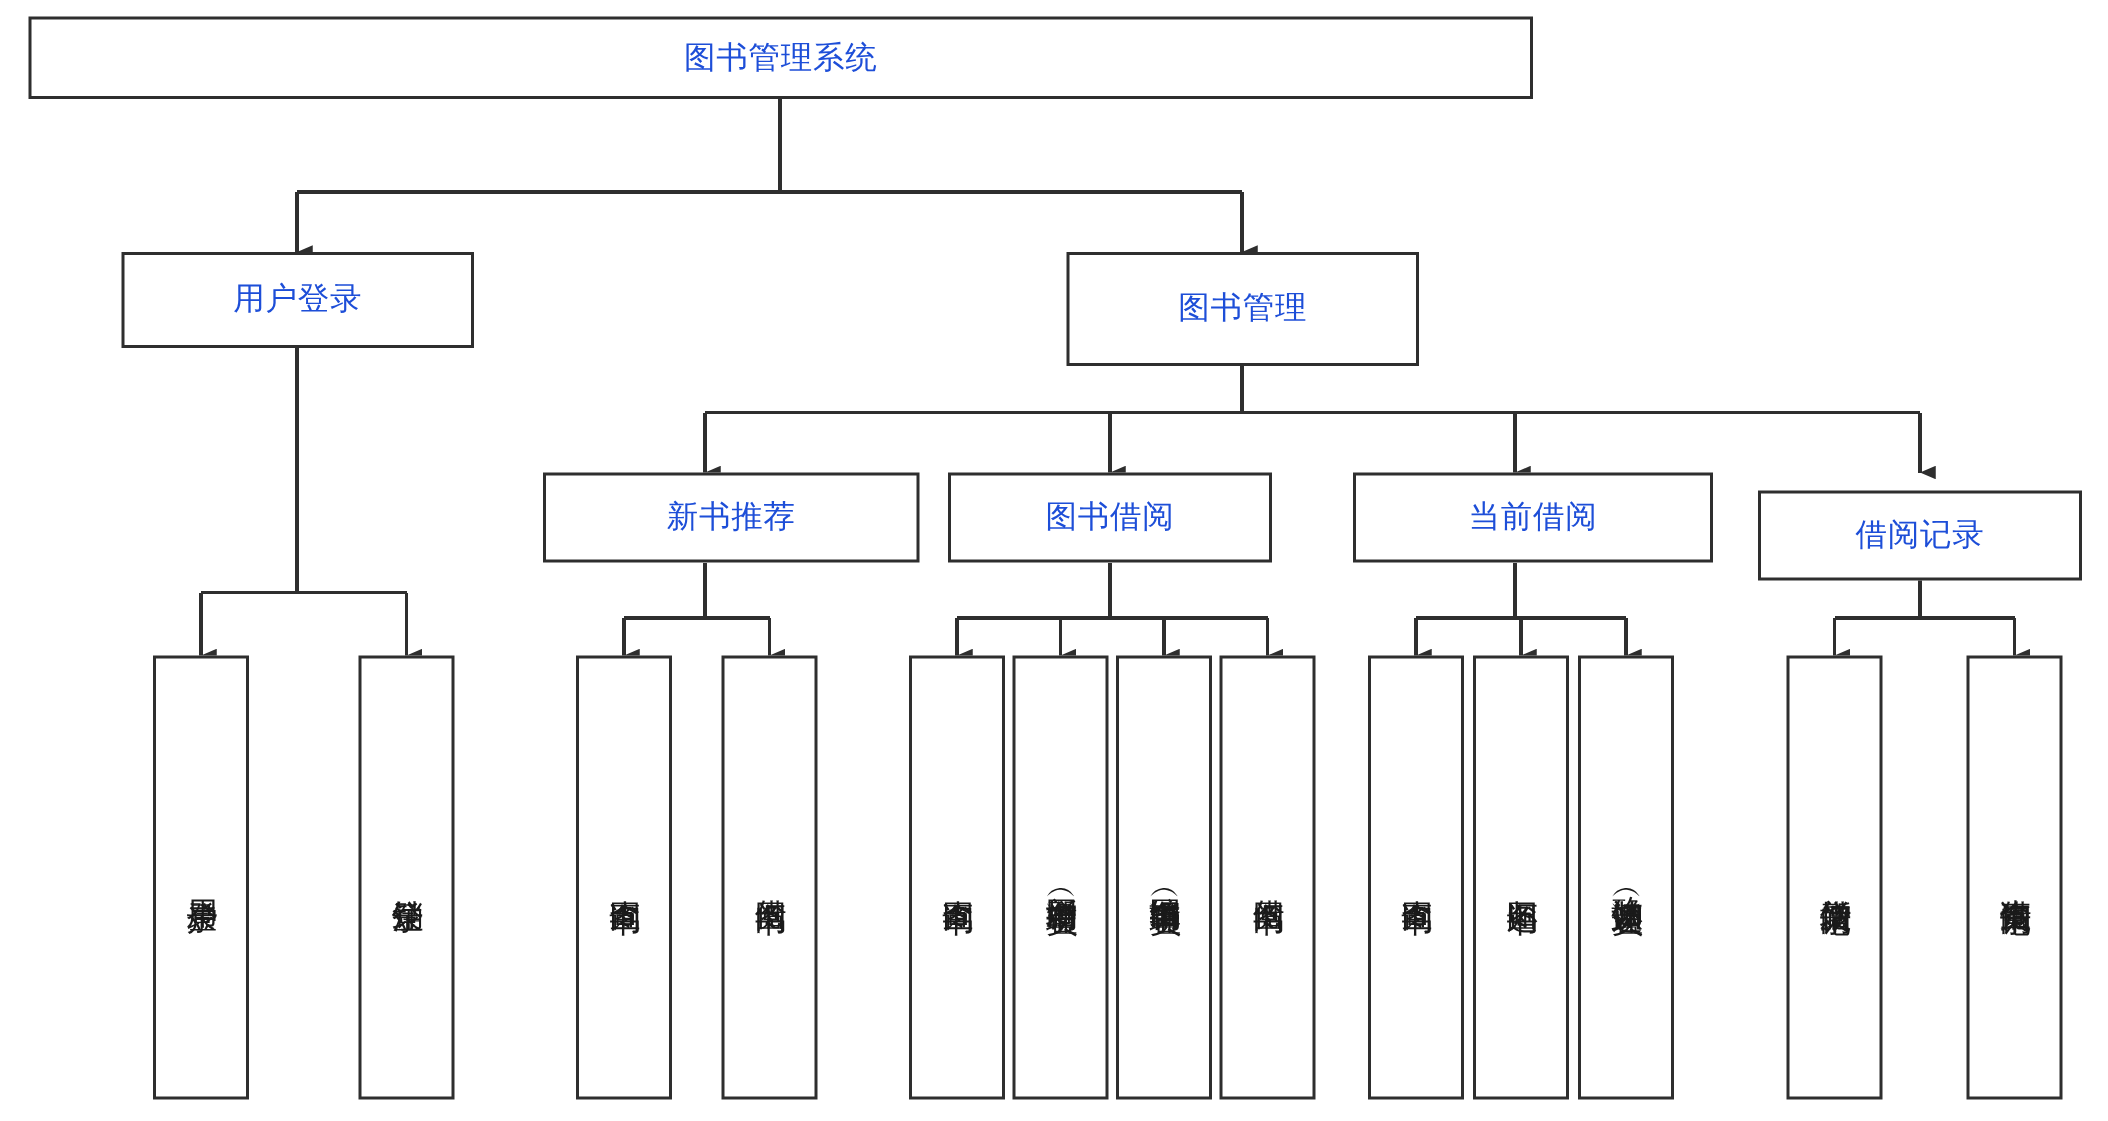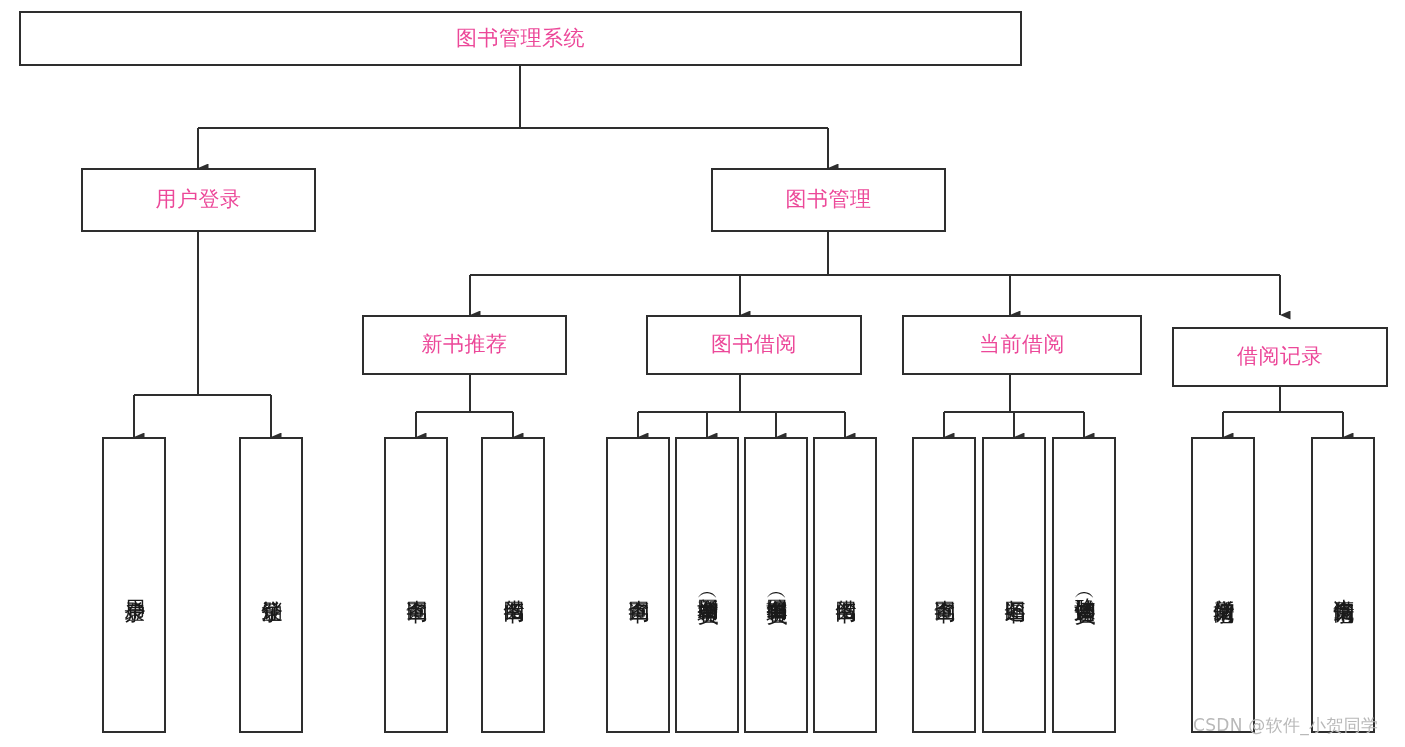--- a/index.html
+++ b/index.html
@@ -30,21 +30,21 @@
     background: #ffffff;
     border: 2.6px solid #2e2e2e;
     display: flex;
     align-items: center;
     justify-content: center;
     overflow: hidden;
   }
   .node-label-h {
     font-size: 21px;
     line-height: 1.2;
-    color: #ec4899;
+    color: #1d4ed8;
     letter-spacing: 0.5px;
     white-space: nowrap;
   }
   .node-box.vertical {
     align-items: center;
     justify-content: center;
   }
   .node-label-v {
     writing-mode: vertical-rl;
     text-orientation: upright;
@@ -112,27 +112,27 @@
       </g>
   </svg>
 
   <div id="nodes-group">
       <div class="node-box" style="left: 19px; top: 11px; width: 1003px; height: 55px; border-color: rgb(46, 46, 46); background: rgb(255, 255, 255);">
         <span class="node-label-h">图书管理系统</span>
       </div>
       <div class="node-box" style="left: 81px; top: 168px; width: 235px; height: 64px; border-color: rgb(46, 46, 46); background: rgb(255, 255, 255);">
         <span class="node-label-h">用户登录</span>
       </div>
-      <div class="node-box" style="left: 711px; top: 168px; width: 235px; height: 64px; border-color: rgb(46, 46, 46); background: rgb(255, 255, 255);">
+      <div class="node-box" style="left: 711px; top: 168px; width: 235px; height: 76px; border-color: rgb(46, 46, 46); background: rgb(255, 255, 255);">
         <span class="node-label-h">图书管理</span>
       </div>
-      <div class="node-box" style="left: 362px; top: 315px; width: 205px; height: 60px; border-color: rgb(46, 46, 46); background: rgb(255, 255, 255);">
+      <div class="node-box" style="left: 362px; top: 315px; width: 251px; height: 60px; border-color: rgb(46, 46, 46); background: rgb(255, 255, 255);">
         <span class="node-label-h">新书推荐</span>
       </div>
-      <div class="node-box" style="left: 632px; top: 315px; width: 216px; height: 60px; border-color: rgb(46, 46, 46); background: rgb(255, 255, 255); margin-left: 14px;">
+      <div class="node-box" style="left: 632px; top: 315px; width: 216px; height: 60px; border-color: rgb(46, 46, 46); background: rgb(255, 255, 255);">
         <span class="node-label-h">图书借阅</span>
       </div>
       <div class="node-box" style="left: 902px; top: 315px; width: 240px; height: 60px; border-color: rgb(46, 46, 46); background: rgb(255, 255, 255);">
         <span class="node-label-h">当前借阅</span>
       </div>
       <div class="node-box" style="left: 1172px; top: 327px; width: 216px; height: 60px; border-color: rgb(46, 46, 46); background: rgb(255, 255, 255);">
         <span class="node-label-h">借阅记录</span>
       </div>
       <div class="node-box vertical" style="left: 102px; top: 437px; width: 64px; height: 296px; border-color: rgb(46, 46, 46); background: rgb(255, 255, 255);">
         <span class="node-label-v">用户登录</span>
@@ -168,15 +168,14 @@
         <span class="node-label-v">确认归还（管理员）</span>
       </div>
       <div class="node-box vertical" style="left: 1191px; top: 437px; width: 64px; height: 296px; border-color: rgb(46, 46, 46); background: rgb(255, 255, 255);">
         <span class="node-label-v">新增借阅记录</span>
       </div>
       <div class="node-box vertical" style="left: 1311px; top: 437px; width: 64px; height: 296px; border-color: rgb(46, 46, 46); background: rgb(255, 255, 255);">
         <span class="node-label-v">查询借阅记录</span>
       </div>
     </div>
 
-  <div class="watermark" style="left: 1193px; top: 714px; color: rgb(185, 185, 185);">CSDN @软件_小贺同学</div>
 
 </div>
 
 </body></html>

